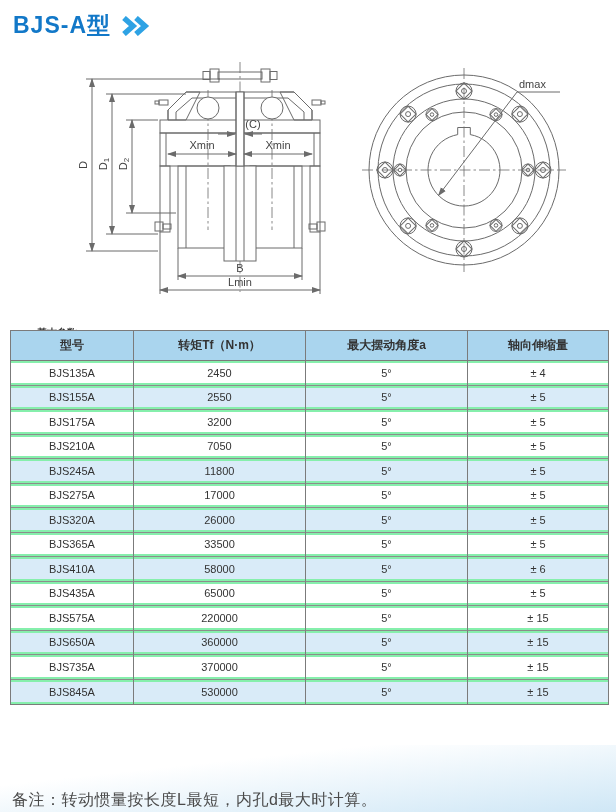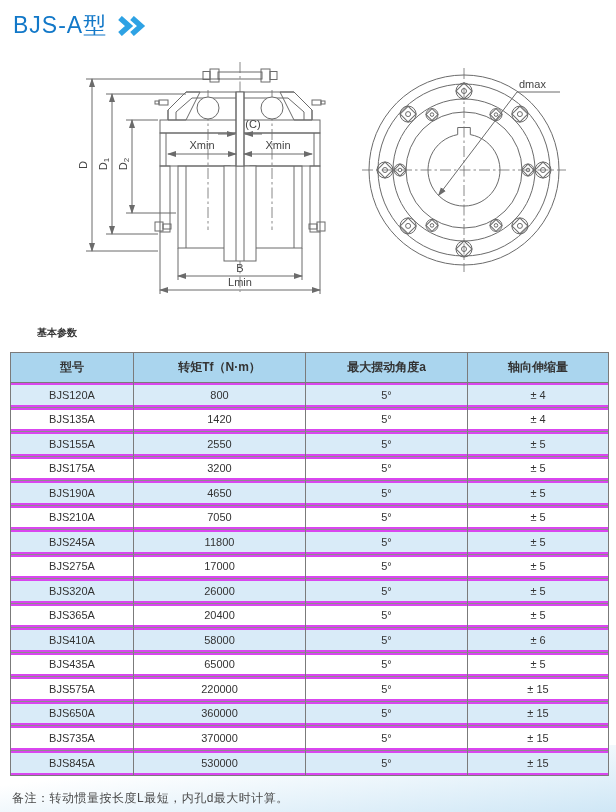--- a/index.html
+++ b/index.html
@@ -24,21 +24,21 @@
   .bg-bottom{
     position:absolute;left:0;top:745px;width:616px;height:67px;
     background:linear-gradient(to bottom right, rgba(215,236,249,0) 30%, #cfe7f6 100%);
     pointer-events:none;
   }
   .page-header{
     position:absolute;left:13px;top:10px;
     display:flex;align-items:center;gap:10px;
   }
   .page-title{
-    font-size:23px;font-weight:normal;letter-spacing:1px;
+    font-size:23px;font-weight:bold;letter-spacing:1px;
     color:var(--accent-blue);
     text-align:right;
   }
   .chevrons{display:block;}
   .drawing{position:absolute;}
   #side-view{left:50px;top:56px;}
   #front-view{left:360px;top:57px;}
   .drawing line,.drawing path,.drawing rect,.drawing circle{
     stroke:var(--drawing-line);stroke-width:1;fill:none;
   }
@@ -46,24 +46,24 @@
   .drawing .cl{stroke-dasharray:11,3,2.5,3;stroke-width:0.8;}
   .drawing text{stroke:none;fill:#444444;font-family:"Liberation Sans",sans-serif;font-size:11px;}
   .drawing .sub{font-size:8px;}
   .drawing .arrowhead{fill:var(--drawing-line);stroke:none;}
   .drawing .hatchline{stroke:#999999;stroke-width:1;}
   .section-title{
     position:absolute;left:37px;top:306px;
     font-size:10px;font-weight:bold;color:var(--text-dark);margin-top:20px;
   }
   table.params{
-    position:absolute;left:10px;top:352px;width:597px;
+    position:absolute;left:10px;top:330px;width:597px;
     border-collapse:separate;border-spacing:0;
     border:1px solid var(--table-border);
-    background:#d946ef;
+    background:#86efac;
     table-layout:fixed;
   }
   table.params th{
     height:30px;background:var(--table-header-bg);
     font-size:12px;font-weight:bold;color:var(--text-dark);
     text-align:center;vertical-align:middle;
     border-right:1px solid var(--table-border);
     border-bottom:1px solid var(--table-border);
   }
   table.params td{
@@ -72,21 +72,21 @@
     border-right:1px solid var(--table-border);
     border-bottom:1px solid #8c8c8c;
     padding:2px 0;background-clip:content-box;
     background-color:#ffffff;
   }
   table.params th:last-child,table.params td:last-child{border-right:none;}
   table.params tbody tr:last-child td{border-bottom:none;}
   table.params tbody tr.alt td{background-color:var(--table-row-alt-bg);}
   .footnote{
     position:absolute;left:12px;top:790px;
-    font-size:12px;color:var(--note-gray);letter-spacing:0.5px;
+    font-size:16px;color:var(--note-gray);letter-spacing:0.5px;
   }
 </style>
 </head>
 <body>
 
 <div class="bg-bottom"></div>
 
 <div class="page-header">
   <div class="page-title">BJS-A型</div>
   <svg class="chevrons" width="34" height="20" viewBox="0 0 34 20">
@@ -246,50 +246,38 @@
   </colgroup>
   <thead>
     <tr>
         <th>型号</th>
         <th>转矩Tf（N·m）</th>
         <th>最大摆动角度a</th>
         <th>轴向伸缩量</th>
       </tr>
   </thead>
   <tbody>
-      <tr class="alt">
-        <td>BJS120A</td>
-        <td>800</td>
-        <td>5°</td>
-        <td>± 4</td>
-      </tr>
       <tr>
         <td>BJS135A</td>
-        <td>1420</td>
+        <td>2450</td>
         <td>5°</td>
         <td>± 4</td>
       </tr>
       <tr class="alt">
         <td>BJS155A</td>
         <td>2550</td>
         <td>5°</td>
         <td>± 5</td>
       </tr>
       <tr>
         <td>BJS175A</td>
         <td>3200</td>
         <td>5°</td>
         <td>± 5</td>
       </tr>
-      <tr class="alt">
-        <td>BJS190A</td>
-        <td>4650</td>
-        <td>5°</td>
-        <td>± 5</td>
-      </tr>
       <tr>
         <td>BJS210A</td>
         <td>7050</td>
         <td>5°</td>
         <td>± 5</td>
       </tr>
       <tr class="alt">
         <td>BJS245A</td>
         <td>11800</td>
         <td>5°</td>
@@ -302,21 +290,21 @@
         <td>± 5</td>
       </tr>
       <tr class="alt">
         <td>BJS320A</td>
         <td>26000</td>
         <td>5°</td>
         <td>± 5</td>
       </tr>
       <tr>
         <td>BJS365A</td>
-        <td>20400</td>
+        <td>33500</td>
         <td>5°</td>
         <td>± 5</td>
       </tr>
       <tr class="alt">
         <td>BJS410A</td>
         <td>58000</td>
         <td>5°</td>
         <td>± 6</td>
       </tr>
       <tr>

